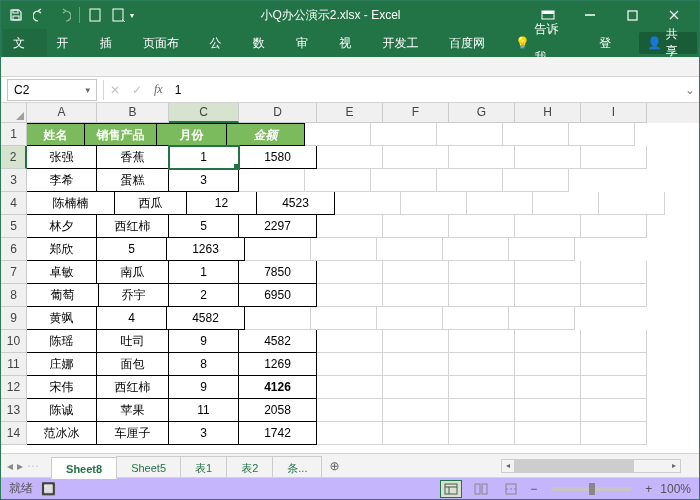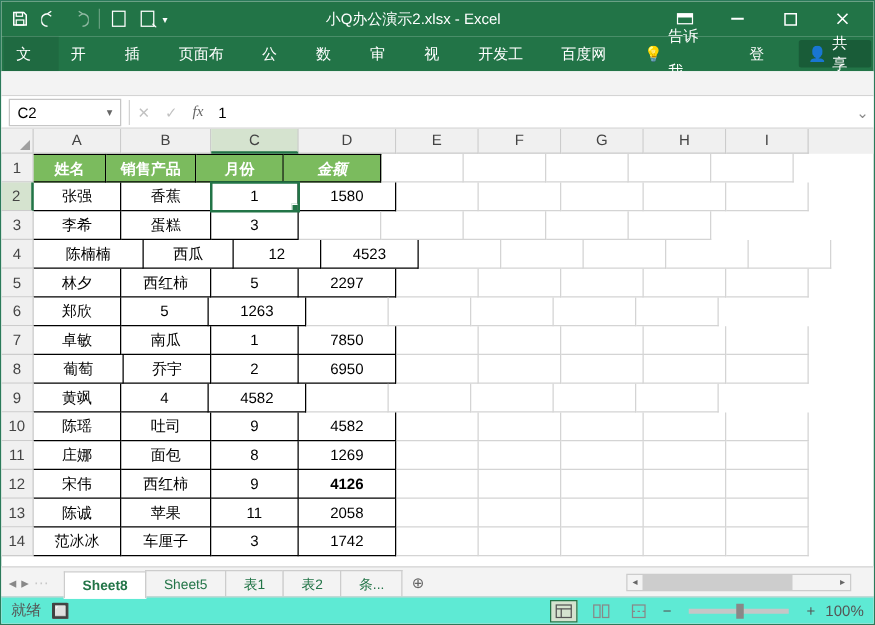--- a/index.html
+++ b/index.html
@@ -46,21 +46,21 @@
 .stnav{display:flex;padding:0 6px;gap:4px;color:#888}
 .stnav span{cursor:pointer}
 .stbar{display:flex;align-items:flex-end;height:24px;margin-left:6px}
 .stab{padding:0 14px;height:22px;line-height:22px;border:1px solid #ccc;border-bottom:none;background:#f3f3f3;color:#227447;margin-right:-1px;font-size:11px}
 .stab.act{background:#fff;border-bottom:1px solid #fff;color:#227447;font-weight:bold;position:relative;top:1px}
 .stadd{padding:0 8px;color:#666}
 .stflex{flex:1}
 .hscroll{width:180px;height:14px;background:#f3f3f3;border:1px solid #ccc;margin-right:18px;position:relative}
 .hscroll .thumb{position:absolute;left:12px;top:0;width:120px;height:12px;background:#cdcdcd}
 .hscroll .arr{position:absolute;top:0;width:12px;height:12px;text-align:center;line-height:12px;font-size:8px;color:#666}
-.status{height:22px;background:#5eead4;border-top:1px solid #d4d4d4;display:flex;align-items:center;padding:0 8px;color:#555;gap:8px}
+.status{height:22px;background:#c4b5fd;border-top:1px solid #d4d4d4;display:flex;align-items:center;padding:0 8px;color:#555;gap:8px}
 .status .sp{flex:1}
 .viewbtn{width:22px;height:18px;border:1px solid transparent;display:flex;align-items:center;justify-content:center;color:#555}
 .viewbtn.act{background:#d5e3cf;border-color:#227447}
 .zslider{width:80px;height:4px;background:#c6c6c6;position:relative;margin:0 6px}
 .zslider .zt{position:absolute;left:38px;top:-4px;width:6px;height:12px;background:#888}
 svg{display:block}
 </style>
 </head>
 <body>
 

